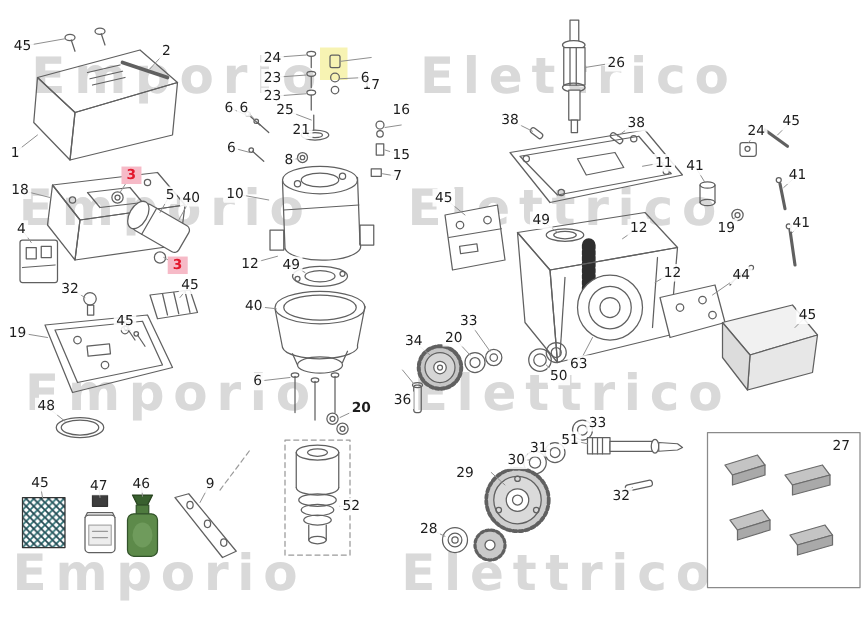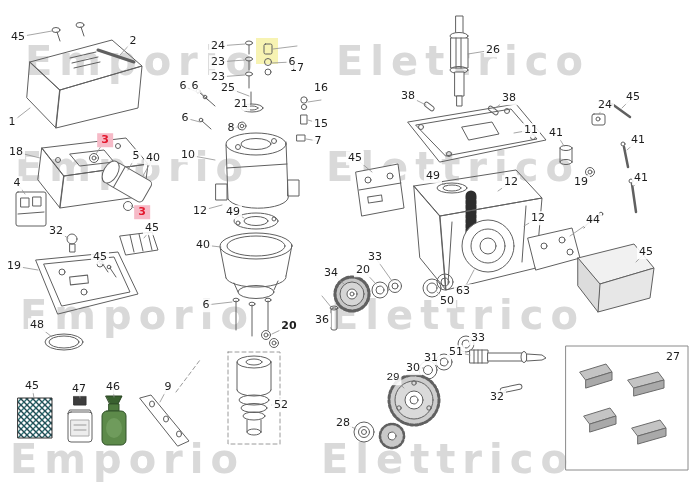--- a/index.html
+++ b/index.html
@@ -517,18 +517,18 @@
       <span class="part-label" style="left: 331px; top: 273px;">34</span>
       <span class="part-label" style="left: 375px; top: 257px;">33</span>
       <span class="part-label" style="left: 363px; top: 270px;">20</span>
       <span class="part-label" style="left: 322px; top: 296px; margin-top: 24px;">36</span>
       <span class="part-label" style="left: 463px; top: 291px;">63</span>
       <span class="part-label" style="left: 447px; top: 301px;">50</span>
       <span class="part-label" style="left: 478px; top: 338px;">33</span>
       <span class="part-label" style="left: 456px; top: 352px;">51</span>
       <span class="part-label" style="left: 431px; top: 358px;">31</span>
       <span class="part-label" style="left: 413px; top: 368px;">30</span>
-      <span class="part-label" style="left: 393px; top: 378px; font-family: Liberation Mono, monospace;">29</span>
+      <span class="part-label" style="left: 372px; top: 378px;">29</span>
       <span class="part-label" style="left: 497px; top: 397px;">32</span>
       <span class="part-label" style="left: 343px; top: 423px;">28</span>
       <span class="part-label" style="left: 673px; top: 357px;">27</span>
     </div>
 </div>
 
 </body></html>

